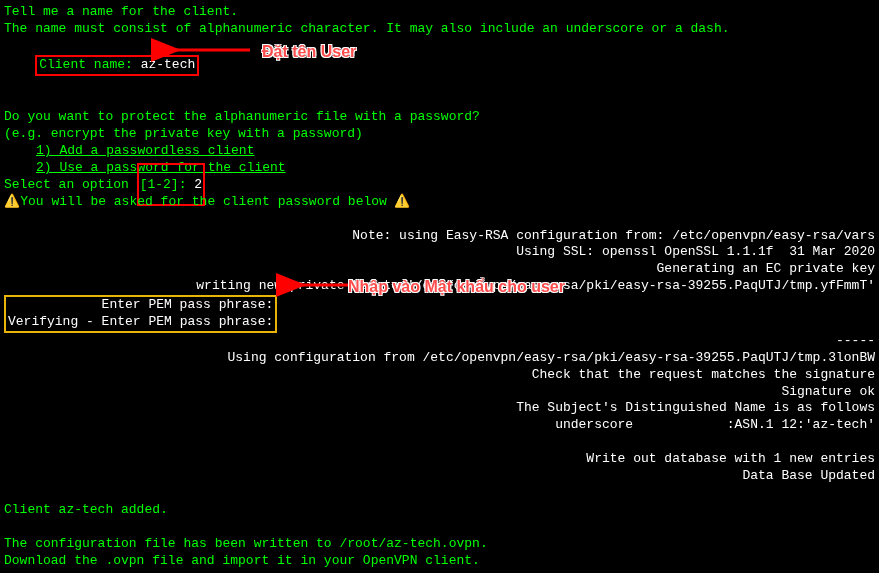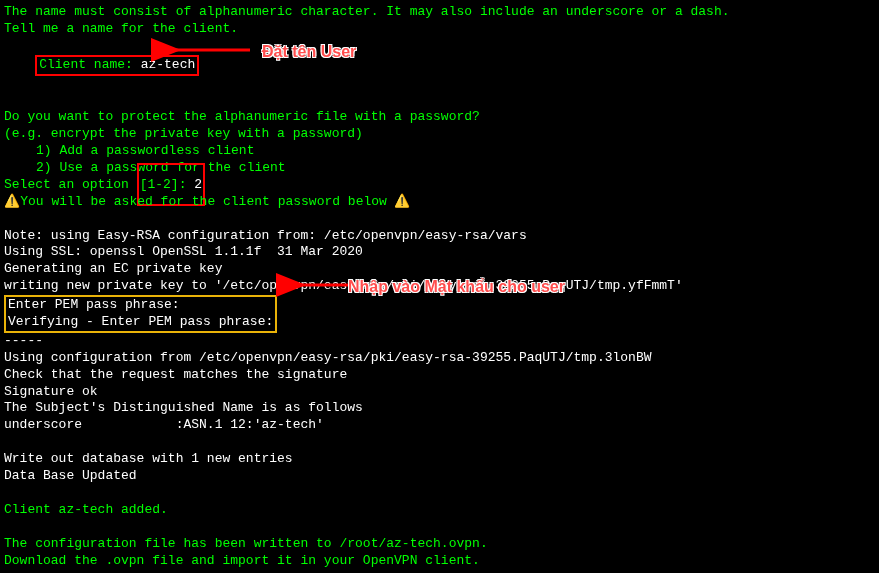--- a/index.html
+++ b/index.html
@@ -9,22 +9,22 @@
   font-size: 13px;
   color: #00ff00;
   padding: 4px;
   line-height: 1.3;
   width: 879px;
   height: 573px;
   position: relative;
   overflow: hidden;
 }
 .line { white-space: pre; }
-.white { color: #ffffff; }
-.indent { padding-left: 32px; }
+.white { color: #ffffff; text-align: right; }
+.indent { padding-left: 32px; text-decoration: underline; }
 .box-red {
   display: inline-block;
   border: 2px solid #ff0000;
   padding: 0 2px;
   box-shadow: 0 2px 4px rgba(0,0,0,0.5);
 }
 .box-red-tight {
   display: inline;
   border: 2px solid #ff0000;
   padding: 12px 1px;
@@ -42,22 +42,22 @@
 .arrow {
   position: absolute;
   pointer-events: none;
 }
 .arrow svg { overflow: visible; }
 </style>
 </head>
 <body>
 
 <div>
+  <div class="line">Tell me a name for the client.</div>
   <div class="line">The name must consist of alphanumeric character. It may also include an underscore or a dash.</div>
-  <div class="line">Tell me a name for the client.</div>
   <div class="line">
     <span class="box-red"><span>Client name: </span><span class="white">az-tech</span></span>
   </div>
   <div class="line">&nbsp;</div>
   <div class="line">Do you want to protect the alphanumeric file with a password?</div>
   <div class="line">(e.g. encrypt the private key with a password)</div>
   <div class="line indent">1) Add a passwordless client</div>
   <div class="line indent">2) Use a password for the client</div>
   <div class="line"><span>Select an option </span><span class="box-red-tight"><span>[1-2]</span><span>: </span><span class="white">2</span></span></div>
   <div class="line"><span class="warn-emoji">⚠️</span><span>You will be asked for the client password below </span><span class="warn-emoji">⚠️</span></div>

